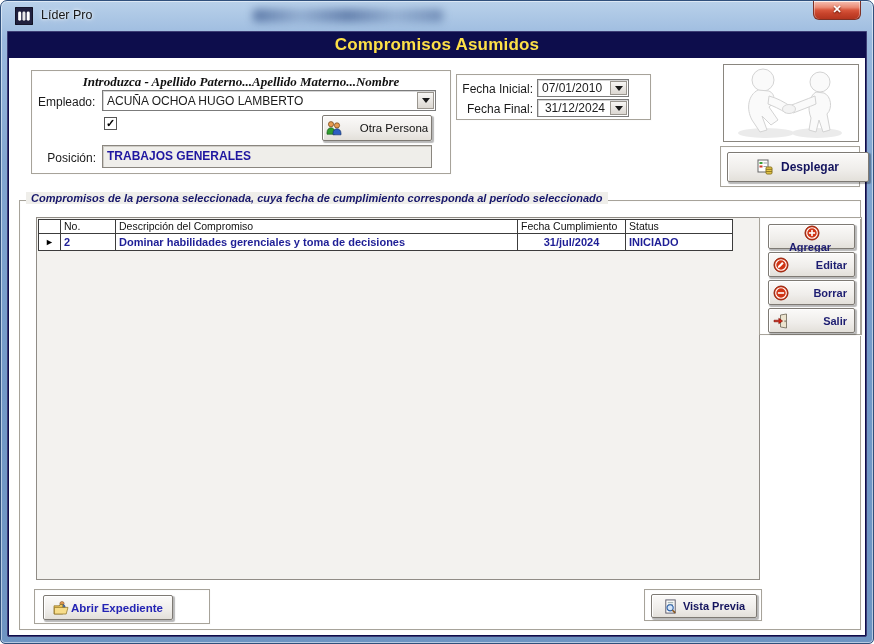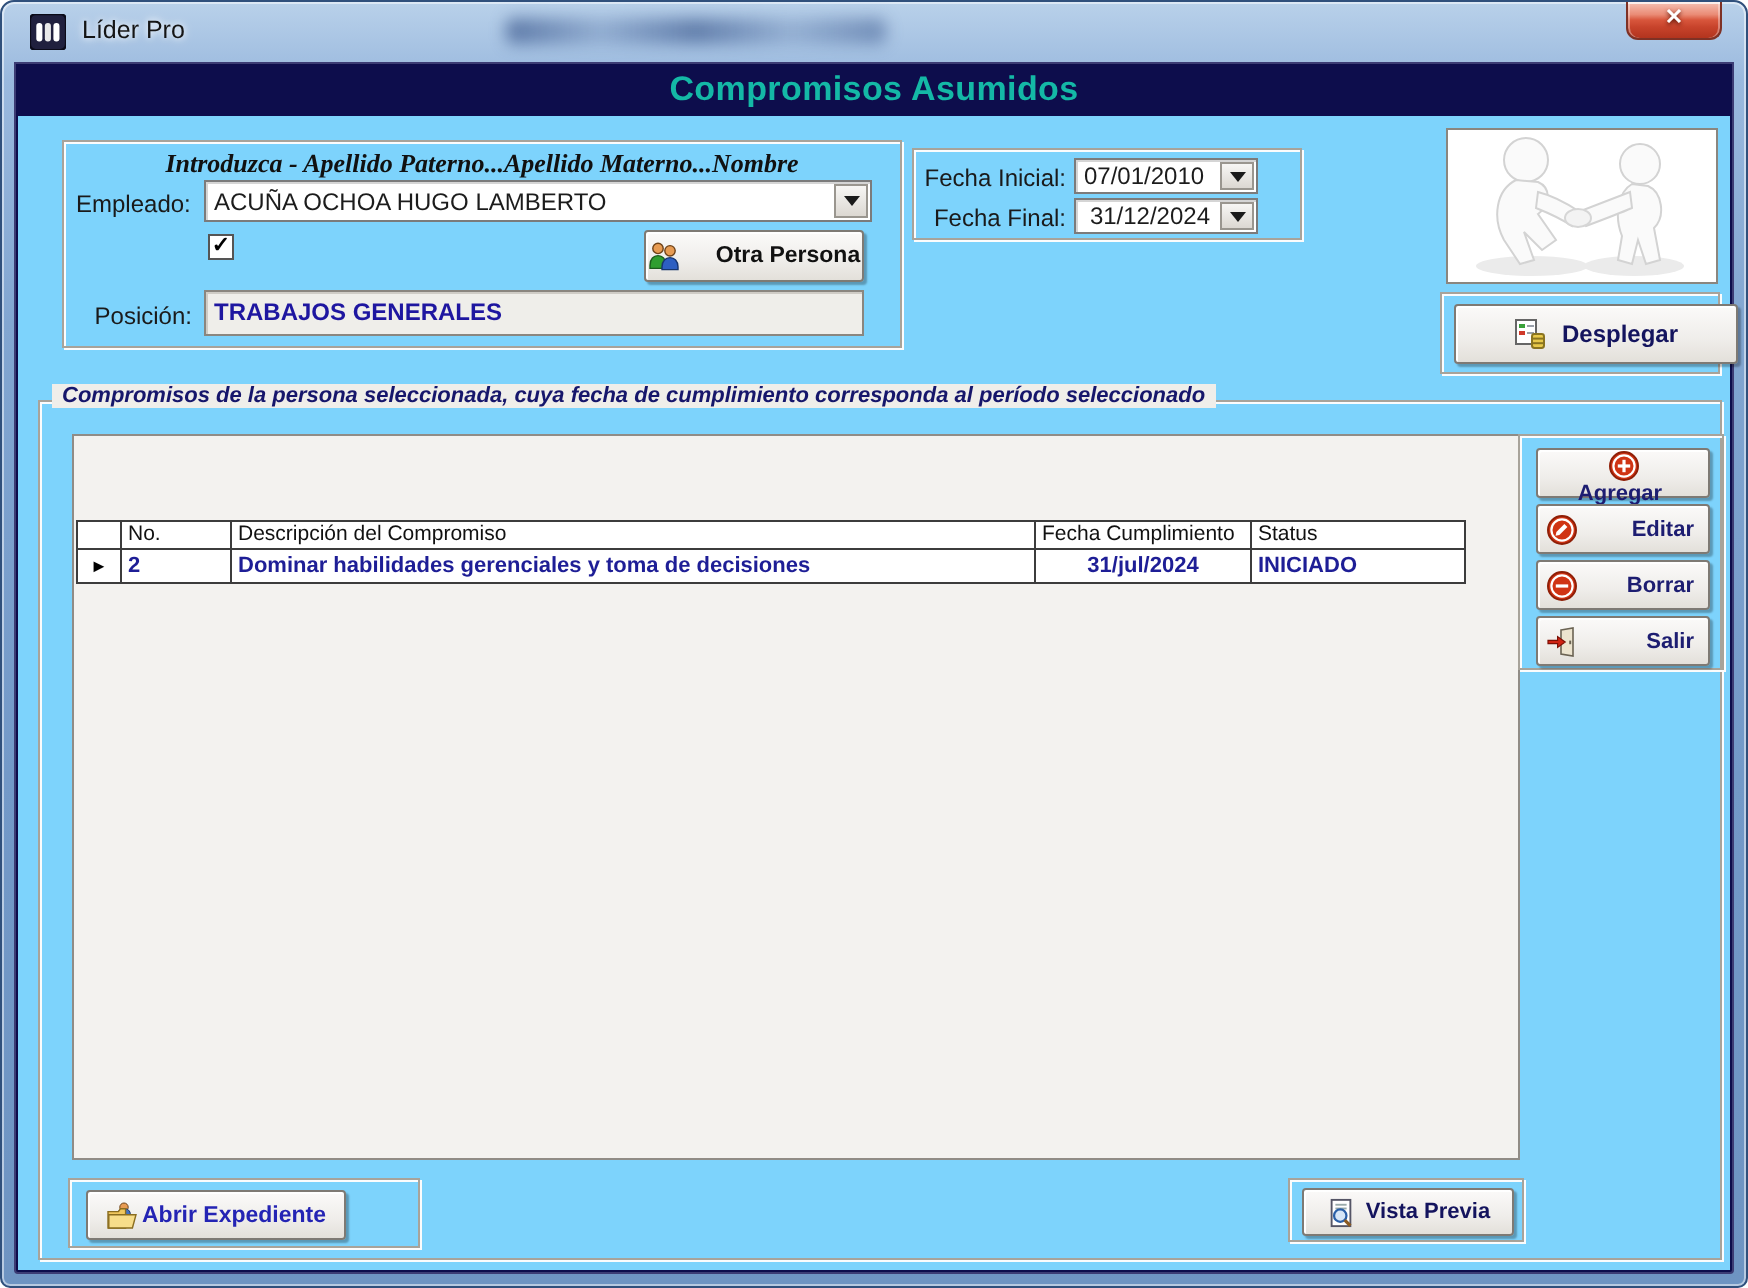--- a/index.html
+++ b/index.html
@@ -23,23 +23,23 @@
   .close-btn { position:absolute; top:0; right:12px; width:48px; height:19px; cursor:default;
     border:1px solid #7e3125; border-top:none; border-radius:0 0 6px 6px;
     background: linear-gradient(180deg,#f6c2b5 0%,#ea8b75 35%,#d8563c 50%,#c7432b 70%,#b2341e 100%);
     box-shadow: inset 0 1px 0 rgba(255,255,255,.75), inset 1px 0 0 rgba(255,255,255,.35), inset -1px 0 0 rgba(255,255,255,.35);
     color:#fff; font-weight:bold; font-size:11px; text-align:center; line-height:17px;
     text-shadow: 0 1px 2px #5c1408; }
 
   
   .client { position:absolute; left:6px; right:6px; top:30px; bottom:6px;
     background:#0d0d4c; border:1px solid #3c3c74; border-radius:0 0 2px 2px; }
-  .app-header { height:26px; line-height:25px; text-align:center; color:#14b8a6;
+  .app-header { height:26px; line-height:25px; text-align:center; color:#fde047;
     font-weight:bold; font-size:17px; letter-spacing:.2px; }
-  .content { position:absolute; left:1px; right:1px; top:26px; height:577px; background:#7dd3fc; }
+  .content { position:absolute; left:1px; right:1px; top:26px; height:577px; background:#ffffff; }
 
   
   .etched { border:1px solid #a7a39a; box-shadow: 1px 1px 0 #fcfcfc, inset 1px 1px 0 #fcfcfc; }
   .btn3d { background: linear-gradient(180deg,#fbfaf9 0%,#efedea 60%,#e3e0da 100%);
     border:1px solid #7e7a74; border-radius:2px; cursor:default;
     box-shadow: inset 1px 1px 0 #ffffff, 1.5px 1.5px 1px rgba(0,0,0,.28);
     display:flex; align-items:center; }
   .combo { position:absolute; display:flex; align-items:center; background:#fff;
     border:1px solid #7b7b7b; box-shadow: inset 1px 1px 0 #d5d5d5; }
   .combo .val { flex:1; padding:0 4px; font-size:12px; color:#1c1c1c; white-space:nowrap; overflow:hidden; }
@@ -51,21 +51,21 @@
   .lbl { position:absolute; font-size:12px; color:#1a1a1a; white-space:nowrap; }
 
   
   .emp-box { position:absolute; left:22px; top:12px; width:420px; height:104px; }
   .emp-hint { position:absolute; left:0; top:3px; width:100%; text-align:center;
     font-family:"Liberation Serif", serif; font-style:italic; font-weight:bold; font-size:13px; color:#111; }
   .chk { position:absolute; left:72px; top:46px; width:13px; height:13px; background:#fff;
     border:1px solid #555; font-size:11px; line-height:11px; text-align:center; font-weight:bold; color:#000; cursor:default; }
   .chk-lbl { position:absolute; left:91px; top:45px; font-size:11.5px; font-weight:bold; color:#111; cursor:default;margin-top:40px; }
   .btn-otra { position:absolute; left:290px; top:44px; width:110px; height:26px; justify-content:center; gap:18px;
-    font-size:11.5px; font-weight:bold; color:#111; }
+    font-size:11.5px; font-weight:normal; color:#111; }
   .pos-field { position:absolute; left:70px; top:74px; width:330px; height:23px; background:#efeeea;
     border:1px solid #8a867f; box-shadow: inset 1px 1px 0 #cfccc6;
     font-size:12px; font-weight:bold; color:#1e16a0; line-height:21px; padding:0 4px; }
 
   
   .date-box { position:absolute; left:447px; top:16px; width:195px; height:46px; }
   .filter-box { position:absolute; left:447px; top:69px; width:252px; height:47px; }
   .r-lbl { text-align:right; }
 
   
@@ -76,21 +76,21 @@
     font-size:12px; font-weight:bold; color:#14145e; }
 
   
   .main-group { position:absolute; left:10px; top:142px; width:842px; height:430px; }
   .main-legend { position:absolute; left:6px; top:-9px; padding:0 5px; background:#efeeea;
     font-size:11px; font-weight:bold; font-style:italic; color:#16166b; white-space:nowrap; }
 
   .grid-area { position:absolute; left:16px; top:16px; width:724px; height:363px;
     background:#f3f2ef; border:1px solid #908c86; }
   .tbl { position:absolute; left:1px; top:1px; background:#fff;
-    border-left:1px solid #3c3c3c; border-top:1px solid #3c3c3c;margin-top:41px; }
+    border-left:1px solid #3c3c3c; border-top:1px solid #3c3c3c; }
   .tr { display:flex; }
   .td { border-right:1px solid #3c3c3c; border-bottom:1px solid #3c3c3c;
     overflow:hidden; white-space:nowrap; padding:0 3px; }
   .th { height:14px; font-size:10.5px; color:#111; line-height:13px; }
   .dd { height:17px; font-size:11px; font-weight:bold; color:#1e1e96; line-height:16px; }
   .c-sel { width:22px; } .c-no { width:55px; } .c-desc { width:402px; } .c-fecha { width:108px; } .c-status { width:107px; }
   .sel-arrow { font-size:9px; color:#000; line-height:16px; text-align:center; padding:0; }
   .t-center { text-align:center; }
 
   

